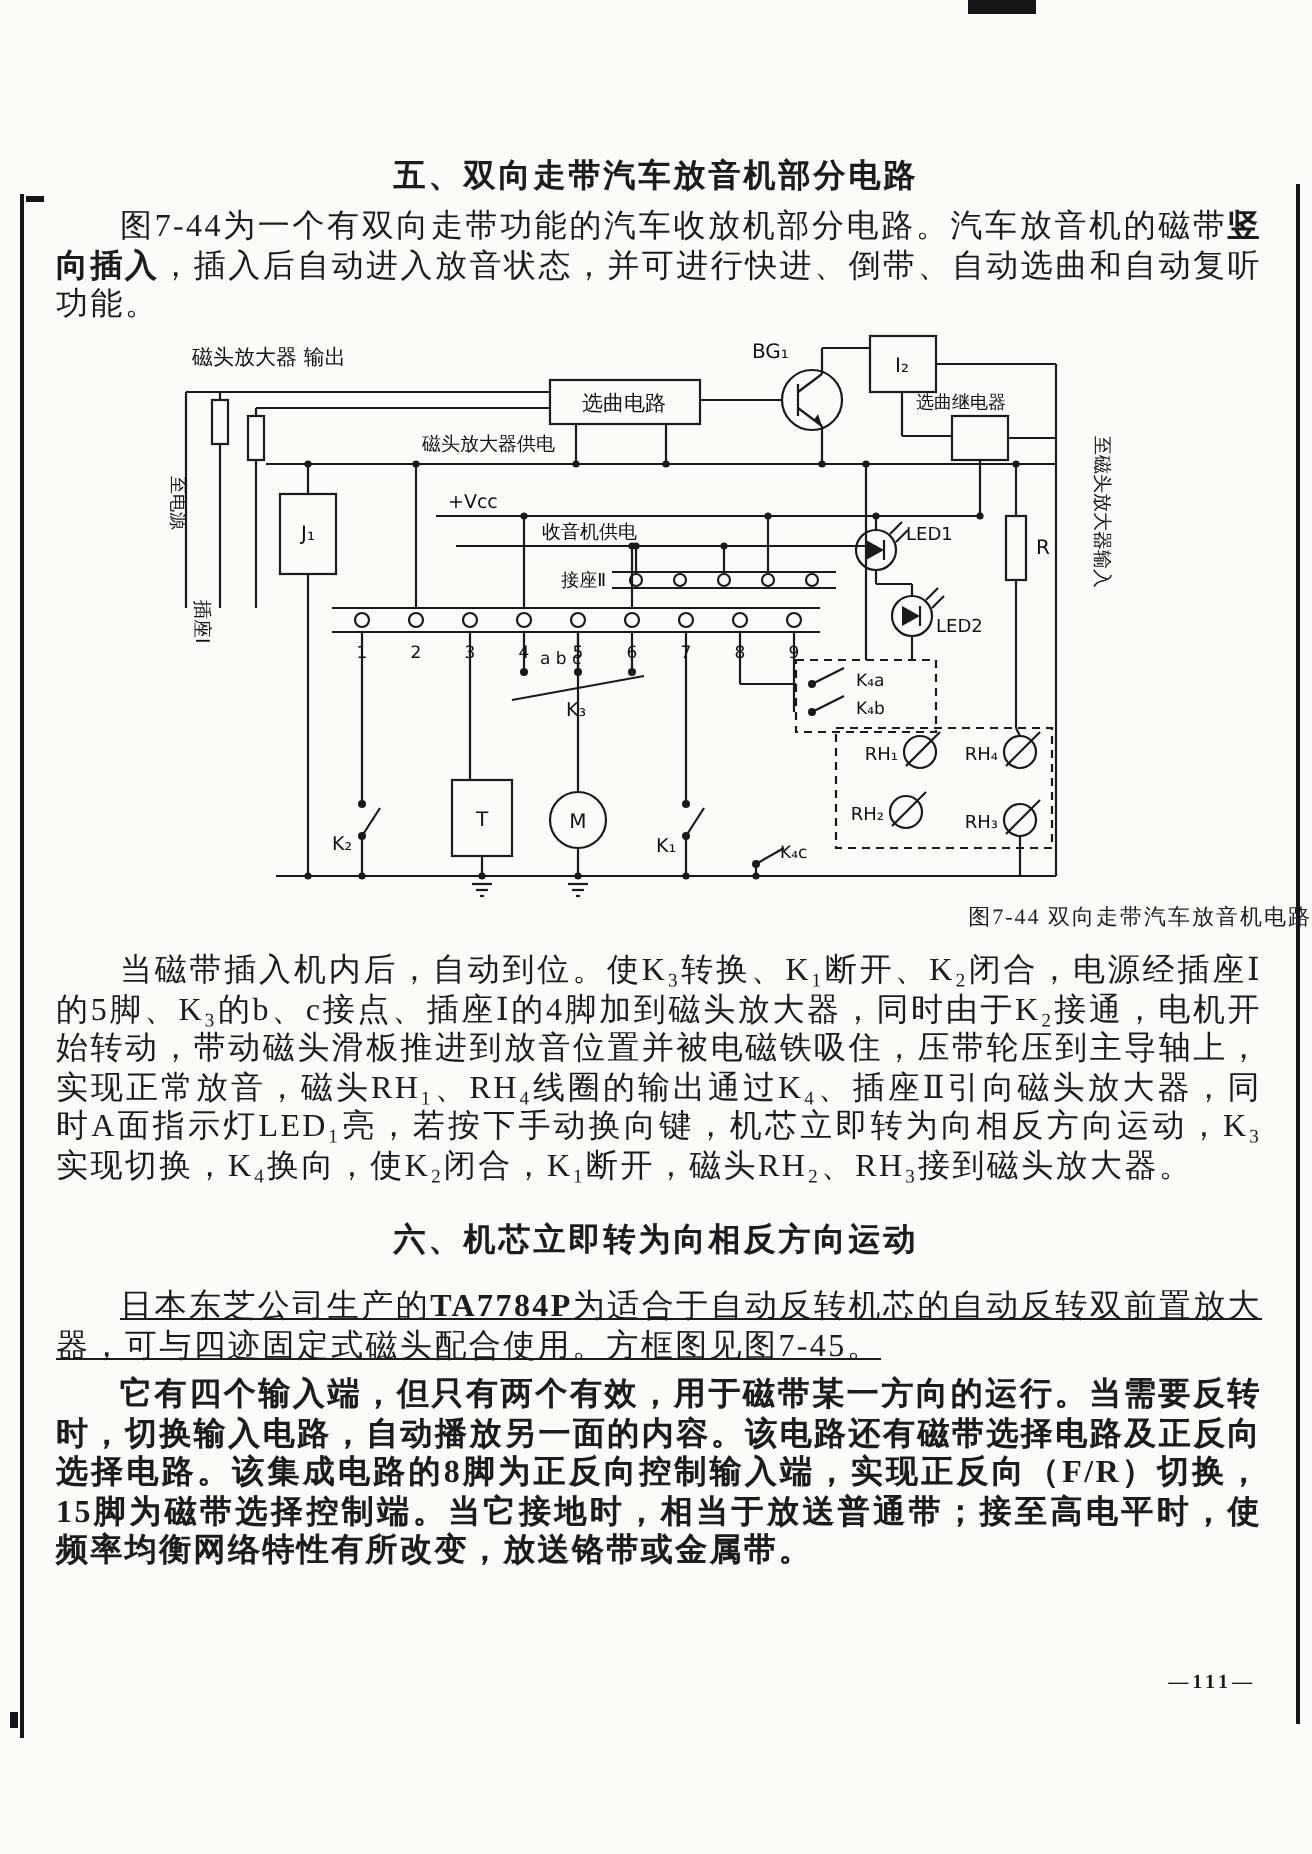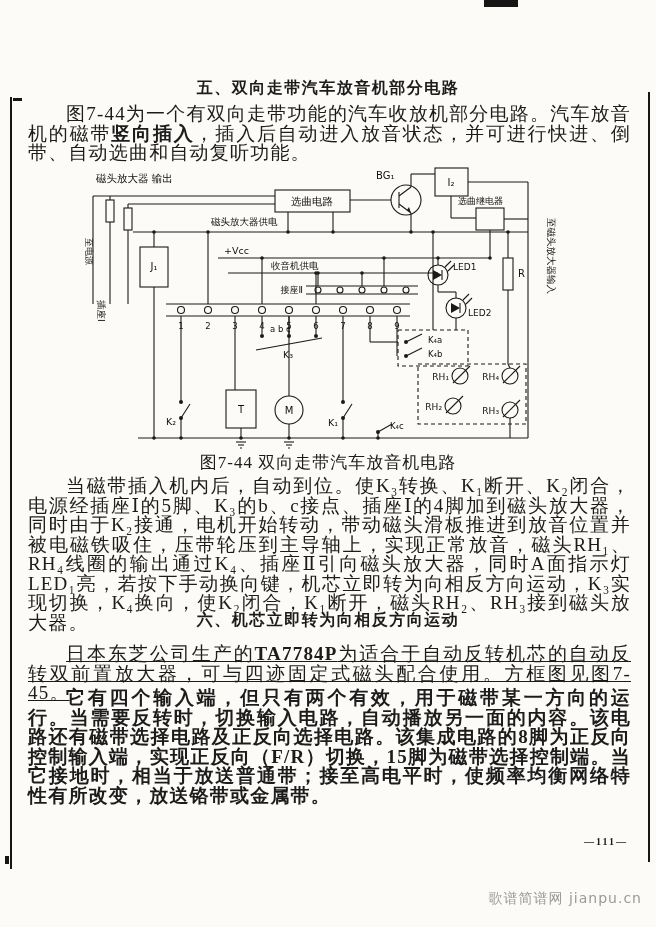--- a/index.html
+++ b/index.html
@@ -1,24 +1,24 @@
 <!DOCTYPE html>
 <html><head>
 <meta charset="utf-8">
 <style>
   html,body{margin:0;padding:0;}
   body{width:656px;height:927px;background:#e9e9e7;}
   .page{position:relative;width:656px;height:927px;background:#fcfbf7;overflow:hidden;
         font-family:"Liberation Serif","DejaVu Serif",serif;color:#1c1c1c;}
   .heading{position:absolute;left:0;right:0;margin:0;text-align:center;
            font-size:16px;font-weight:bold;letter-spacing:1.5px;}
-  .para{position:absolute;left:28px;right:25px;margin:0;font-size:19px;
+  .para{position:absolute;left:28px;right:25px;margin:0;font-size:16px;
         line-height:19.5px;letter-spacing:1.2px;text-align:justify;}
   .indent{text-indent:2em;}
-  .caption{position:absolute;left:0;right:0;text-align:center;font-size:17px;letter-spacing:1px;}
+  .caption{position:absolute;left:0;right:0;text-align:right;font-size:11px;letter-spacing:1px;}
   .pagenum{position:absolute;right:28px;top:836px;font-size:10px;font-weight:bold;letter-spacing:2px;}
   .watermark{position:absolute;right:14px;top:890px;font-size:14px;color:#9a9a98;
              letter-spacing:1px;font-family:"DejaVu Sans",sans-serif;}
   .artifact{position:absolute;background:#161616;}
   svg text{font-family:"DejaVu Sans",sans-serif;fill:#111;}
   .fig{position:absolute;left:78px;top:166px;}
 </style>
 </head>
 <body>
 
@@ -249,15 +249,14 @@
   <p class="para indent" style="top:476px;">当磁带插入机内后，自动到位。使K₃转换、K₁断开、K₂闭合，电源经插座Ⅰ的5脚、K₃的b、c接点、插座Ⅰ的4脚加到磁头放大器，同时由于K₂接通，电机开始转动，带动磁头滑板推进到放音位置并被电磁铁吸住，压带轮压到主导轴上，实现正常放音，磁头RH₁、RH₄线圈的输出通过K₄、插座Ⅱ引向磁头放大器，同时A面指示灯LED₁亮，若按下手动换向键，机芯立即转为向相反方向运动，K₃实现切换，K₄换向，使K₂闭合，K₁断开，磁头RH₂、RH₃接到磁头放大器。</p>
 
   <h2 class="heading" style="top:610px;">六、机芯立即转为向相反方向运动</h2>
 
   <p class="para indent" style="top:644px;text-decoration:underline;"><span>日本东芝公司生产的</span><b>TA7784P</b><span>为适合于自动反转机芯的自动反转双前置放大器，可与四迹固定式磁头配合使用。方框图见图7-45。</span></p>
 
   <p class="para indent" style="top:688px;font-weight:bold;">它有四个输入端，但只有两个有效，用于磁带某一方向的运行。当需要反转时，切换输入电路，自动播放另一面的内容。该电路还有磁带选择电路及正反向选择电路。该集成电路的8脚为正反向控制输入端，实现正反向（F/R）切换，15脚为磁带选择控制端。当它接地时，相当于放送普通带；接至高电平时，使频率均衡网络特性有所改变，放送铬带或金属带。</p>
 
   <div class="pagenum">—111—</div>
 
-  <div class="watermark">歌谱简谱网 jianpu.cn</div>
 
 </div>
 
 </body></html>

